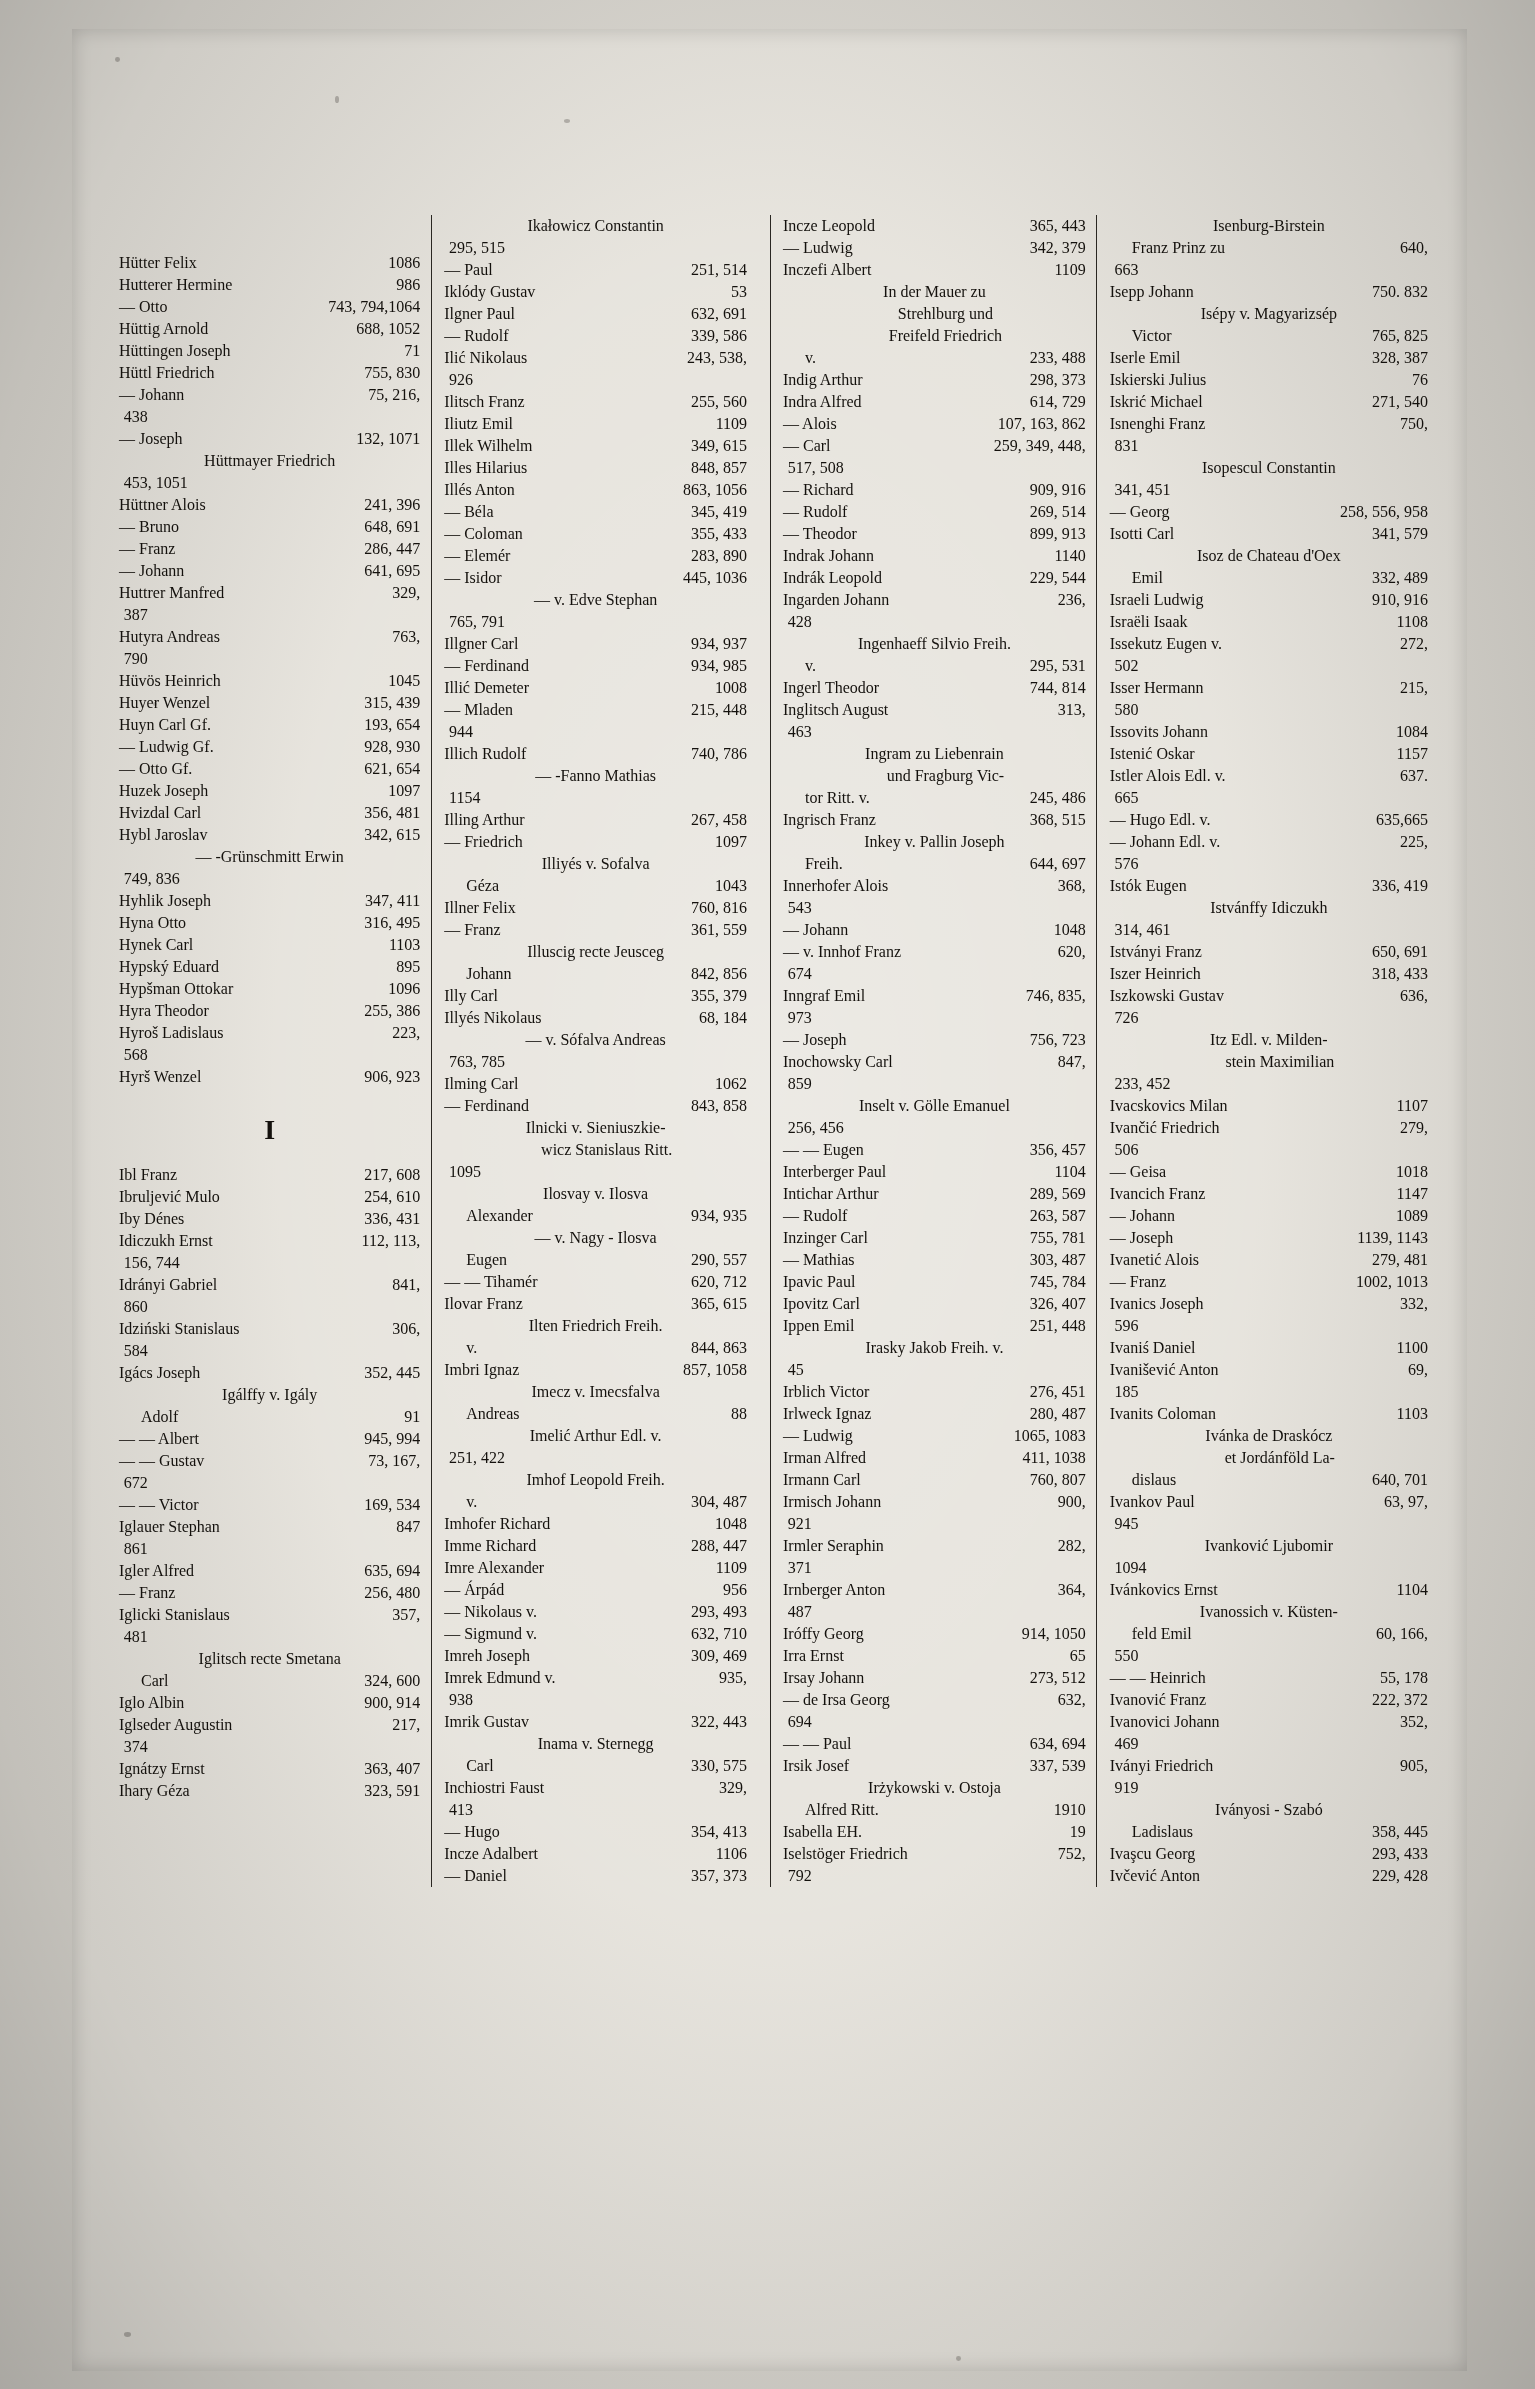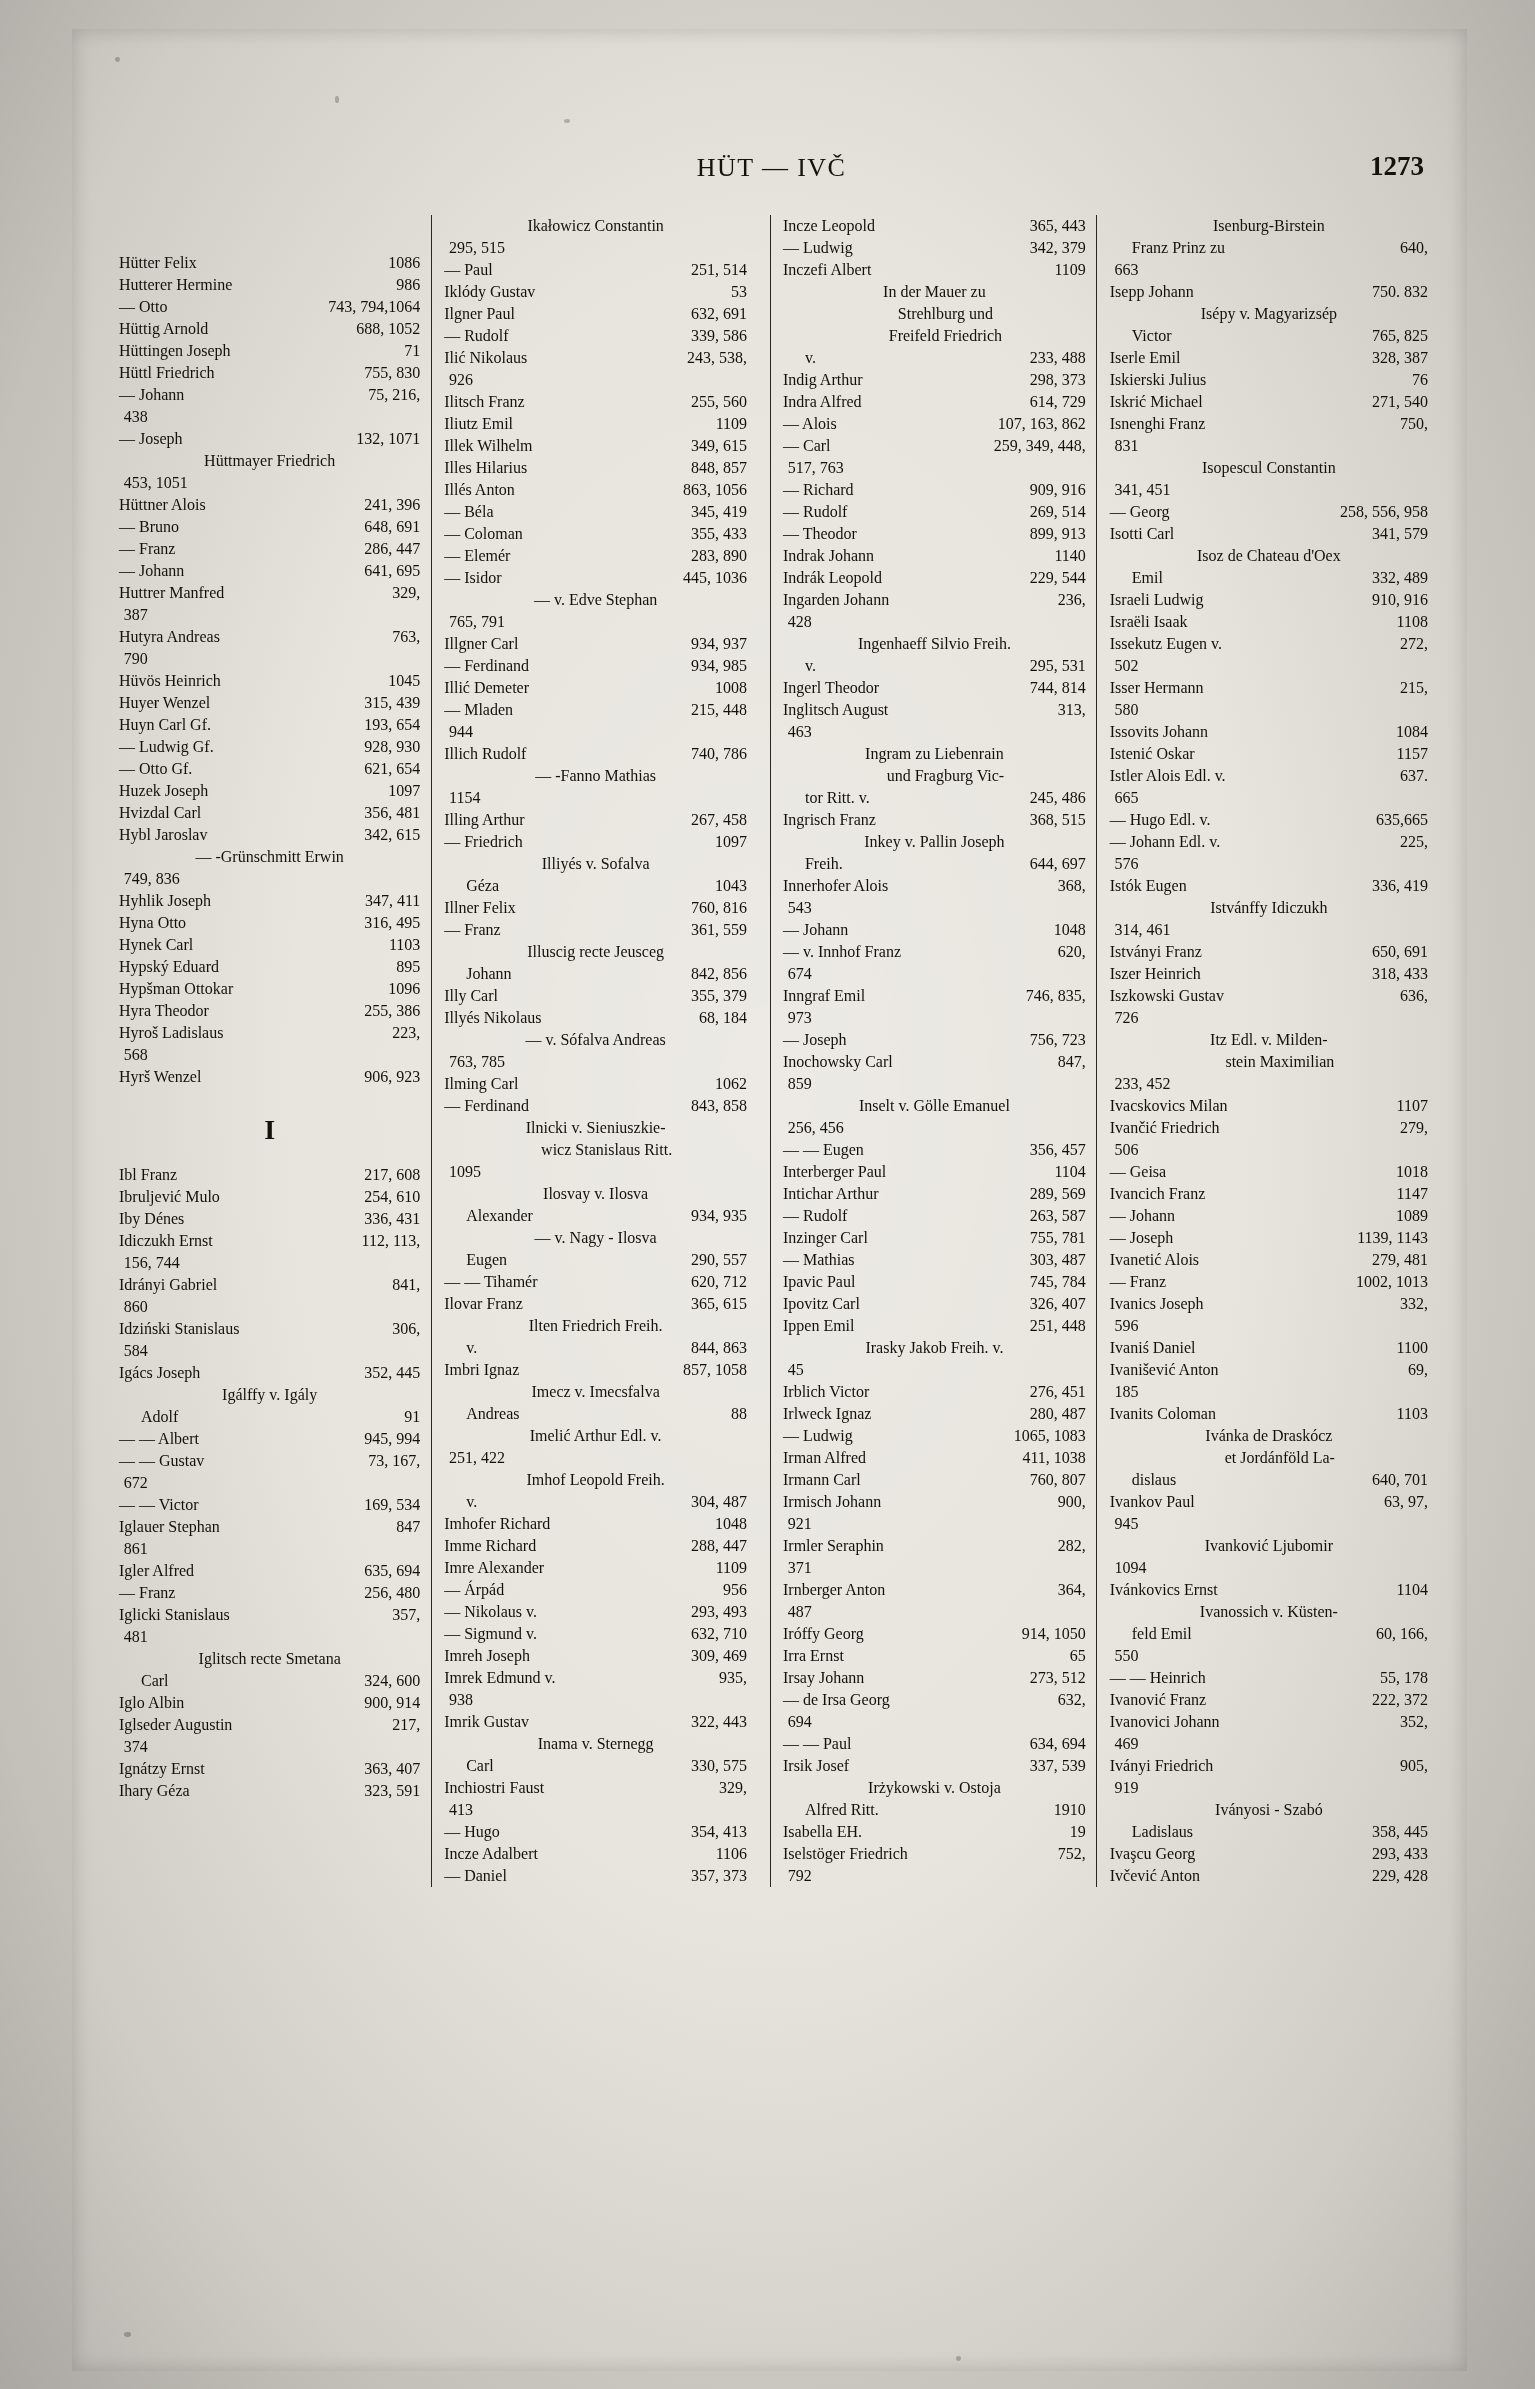--- a/index.html
+++ b/index.html
@@ -131,24 +131,20 @@
 <div class="page">
   <div class="sheet"></div>
 
   <div class="speck" style="left:115px;top:57px;width:4.8px;height:4.8px;"></div>
   <div class="speck" style="left:335px;top:96px;width:3.8px;height:6.7px;"></div>
   <div class="speck" style="left:564px;top:119px;width:5.7px;height:3.8px;"></div>
   <div class="speck" style="left:153px;top:702px;width:4.3px;height:4.3px;"></div>
   <div class="speck" style="left:124px;top:2332px;width:6.7px;height:4.8px;"></div>
   <div class="speck" style="left:956px;top:2356px;width:4.8px;height:4.8px;"></div>
 
-  <div class="header">
-    <div class="running-title">HÜT — IVČ</div>
-    <div class="page-number">1273</div>
-  </div>
 
   <div class="columns">
     <div class="col col-1">
         <div class="entry">
           <span class="nm">Hütter Felix</span>
           <span class="pg">1086</span>
         </div>
         <div class="entry">
           <span class="nm">Hutterer Hermine</span>
           <span class="pg">986</span>
@@ -715,21 +711,21 @@
         </div>
         <div class="entry">
           <span class="nm">— Alois</span>
           <span class="pg">107, 163, 862</span>
         </div>
         <div class="entry">
           <span class="nm">— Carl</span>
           <span class="pg">259, 349, 448,</span>
         </div>
         <div class="entry cont">
-          <span class="pg">517, 763</span>
+          <span class="pg">517, 508</span>
         </div>
         <div class="entry">
           <span class="nm">— Richard</span>
           <span class="pg">909, 916</span>
         </div>
         <div class="entry">
           <span class="nm">— Rudolf</span>
           <span class="pg">269, 514</span>
         </div>
         <div class="entry">

